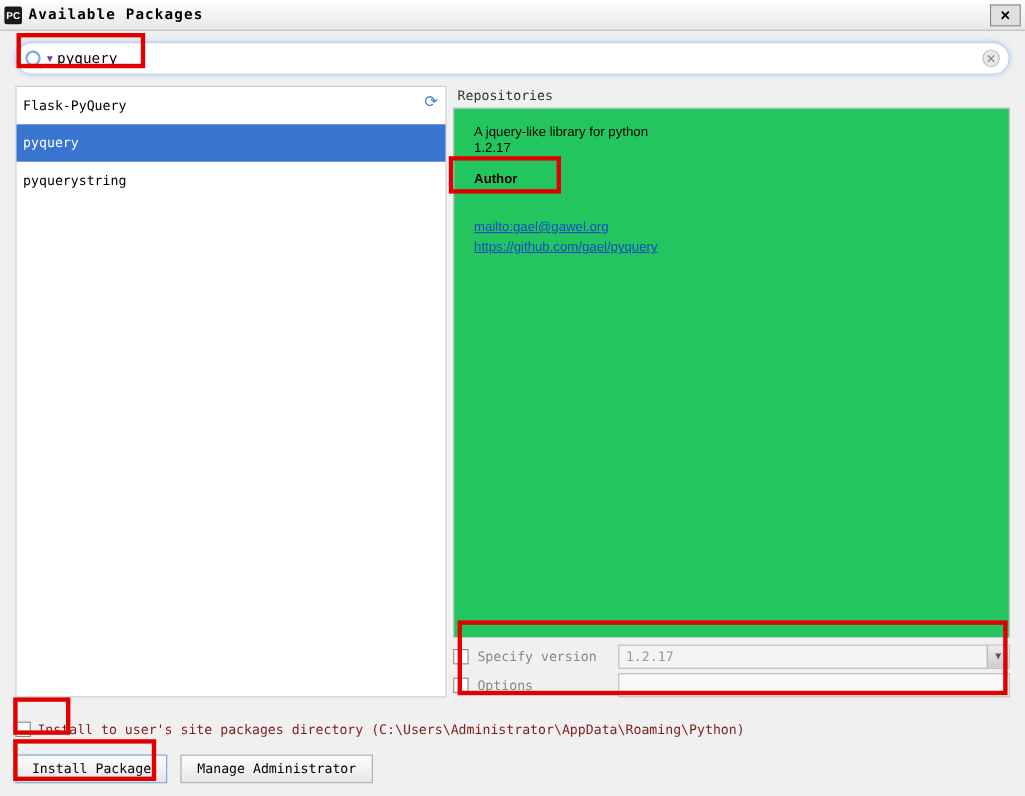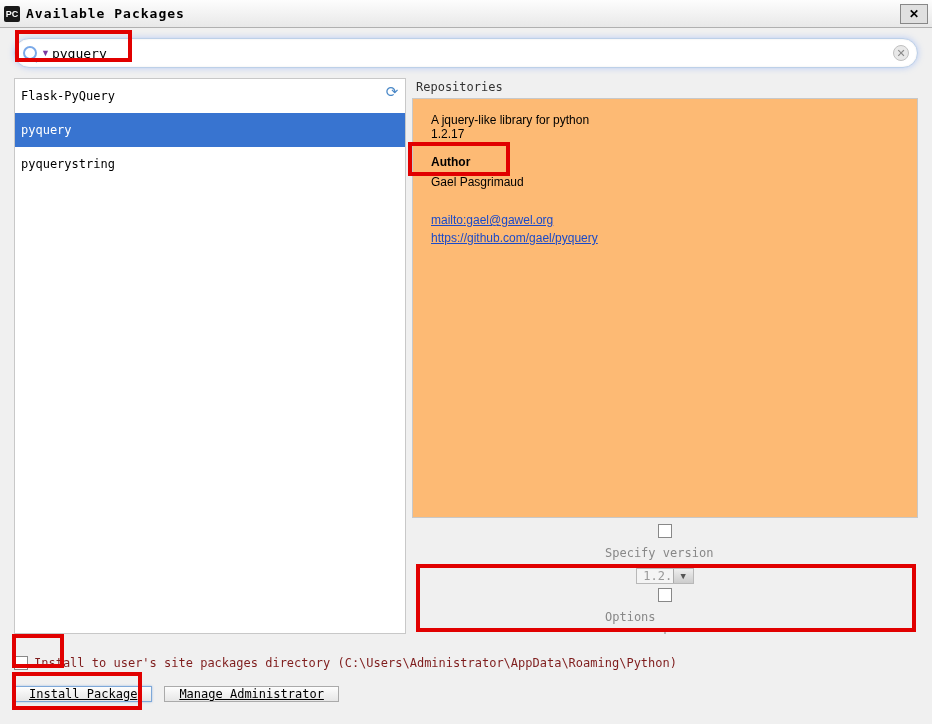--- a/index.html
+++ b/index.html
@@ -147,21 +147,21 @@
       display: flex;
       flex-direction: column;
     }
     .desc-label {
       font-family: "SimSun", monospace;
       font-size: 12px;
       color: #333;
       padding: 2px 4px 4px 4px;
     }
     .desc-box {
-      background: #fdba74;
+      background: #22c55e;
       border: 1px solid #c8c8c8;
       flex: 1;
       padding: 14px 18px;
       font-family: Arial, sans-serif;
       font-size: 12px;
       color: #000;
     }
     .desc-box .heading {
       font-weight: bold;
       margin-top: 14px;
@@ -176,21 +176,20 @@
     .opts-area {
       margin-top: 6px;
       display: flex;
       flex-direction: column;
       gap: 4px;
     }
     .opt-row {
       display: flex;
       align-items: center;
       gap: 8px;
-      flex-direction: column;
     }
     .opt-check {
       width: 14px; height: 14px;
       border: 1px solid #888;
       background: #fff;
       flex-shrink: 0;
     }
     .opt-label {
       font-family: "SimSun", monospace;
       font-size: 12px;
@@ -240,28 +239,27 @@
     .site-row .lbl {
       font-family: "SimSun", monospace;
       font-size: 12px;
       color: #7f1d1d;
     }
     .btn-row {
       display: flex;
       gap: 12px;
     }
     .btn {
-      height: 16px;
+      height: 26px;
       padding: 0 14px;
       font-family: "SimSun", monospace;
       font-size: 12px;
       display: flex;
       align-items: center;
       justify-content: center;
-      text-decoration: underline;
     }
     .btn.primary {
       background: linear-gradient(to bottom, #fdfdfd, #e6e6e6);
       border: 1px solid #7ea8d8;
       box-shadow: 0 0 2px rgba(100,150,220,0.6);
     }
     .btn.secondary {
       background: linear-gradient(to bottom, #fdfdfd, #e6e6e6);
       border: 1px solid #aaa;
     }
@@ -302,21 +300,20 @@
       <div class="list-item selected">pyquery</div>
       <div class="list-item">pyquerystring</div>
     </div>
 
     <div class="detail-panel">
       <div class="desc-label">Repositories</div>
       <div class="desc-box">
         <div>A jquery-like library for python</div>
         <div>1.2.17</div>
         <div class="heading">Author</div>
-        <div>Gael Pasgrimaud</div>
         <div style="height:22px"></div>
         <a class="link">mailto:gael@gawel.org</a>
         <a class="link">https://github.com/gael/pyquery</a>
       </div>
 
       <div class="opts-area">
         <div class="opt-row">
           <span class="opt-check"></span>
           <span class="opt-label">Specify version</span>
           <div class="opt-combo">

